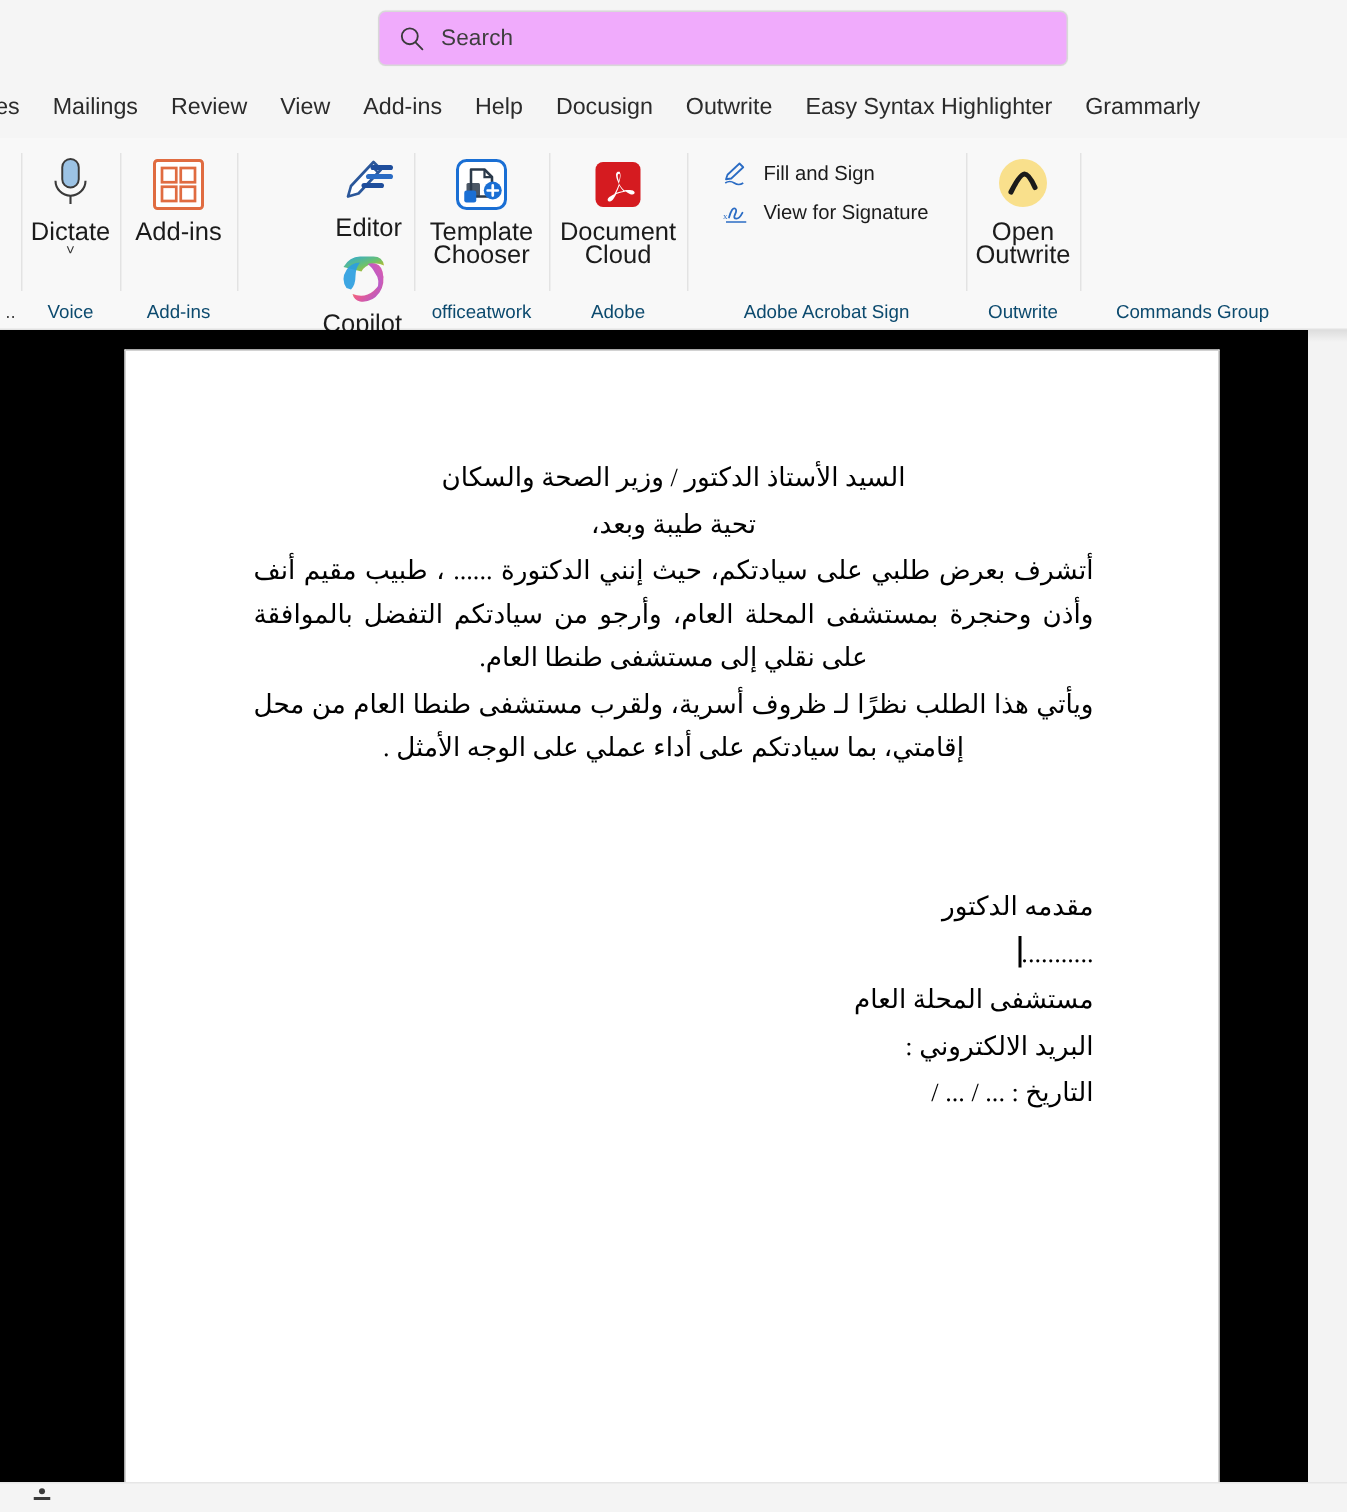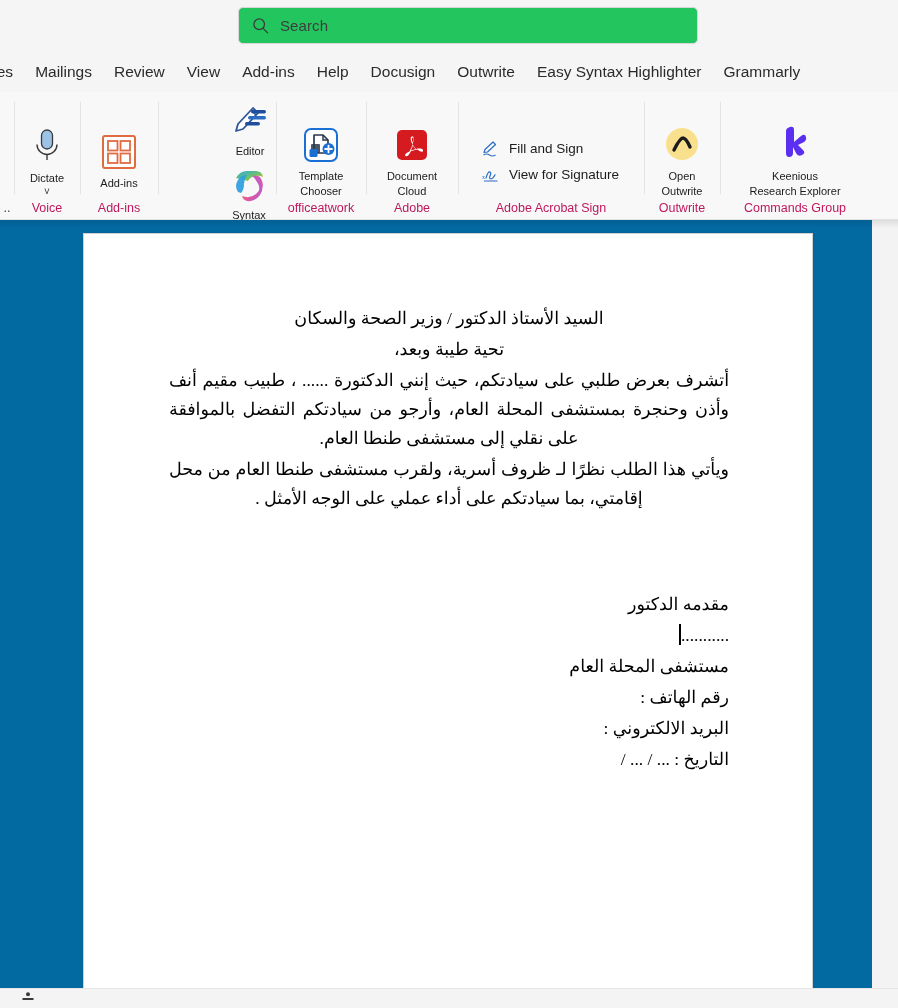--- a/index.html
+++ b/index.html
@@ -15,23 +15,23 @@
     width: 898px; height: 1008px;
     background: #f3f3f3;
   }
 
   
   .searchrow {
     position: absolute; left: 0; top: 0; width: 898px; height: 52px;
     background: #f5f5f5;
   }
   .searchbox {
-    position: absolute; left: 238px; top: 7px;
+    position: absolute; left: 252px; top: 7px;
     width: 460px; height: 37px;
-    background: #22c55e;
+    background: #f0abfc;
     border: 1px solid #d8d8d8;
     border-radius: 5px;
     display: flex; align-items: center;
     padding-left: 12px;
     box-shadow: 0 0 0 0.5px rgba(0,0,0,0.02);
   }
   .searchbox .sicon { width: 20px; height: 20px; flex: 0 0 20px; margin-right: 9px; }
   .searchbox .stext {
     font-size: 15px; color: #3d3d3d; letter-spacing: .1px;
   }
@@ -52,59 +52,59 @@
   
   .ribbon {
     position: absolute; left: 0; top: 92px; width: 898px; height: 128px;
     background: #f8f8f8;
     border-bottom: 1px solid #e2e2e2;
     display: flex; align-items: stretch;
   }
   .rgroup {
     position: relative;
     display: flex; flex-direction: column;
-    align-items: center; justify-content: center;
+    align-items: center; justify-content: flex-start;
     padding: 6px 0 0 0;
     height: 128px;
   }
   .rgroup + .rgroup::before {
     content: ""; position: absolute; left: 0; top: 10px;
     width: 1px; height: 92px; background: #e3e3e3;
   }
   .rgroup .glabel {
     position: absolute; bottom: 5px; left: 0; right: 0;
-    text-align: center; font-size: 12.5px; color: #be185d; white-space: nowrap;
+    text-align: center; font-size: 12.5px; color: #0c4a6e; white-space: nowrap;
   }
   .bigbtn {
     display: flex; flex-direction: column; align-items: center;
     justify-content: flex-start;
     padding: 4px 8px 0 8px; border-radius: 4px; cursor: default;
   }
   .bigbtn .ic { height: 42px; display: flex; align-items: center; justify-content: center; }
   .bigbtn .lb {
-    font-size: 11px; color: #1b1b1b; text-align: center;
+    font-size: 17px; color: #1b1b1b; text-align: center;
     line-height: 15px; margin-top: 3px; white-space: pre-line;
   }
   .chev { font-size: 10px; color: #333; line-height: 10px; margin-top: 1px; }
 
   .smallcol { display: flex; flex-direction: column; justify-content: flex-start; padding-top: 4px; }
   .smallbtn {
     display: flex; align-items: center; gap: 8px;
     padding: 2px 10px 2px 8px; height: 26px; border-radius: 3px; cursor: default;
   }
   .smallbtn .ic { width: 20px; height: 20px; display: flex; align-items: center; justify-content: center; flex: 0 0 20px; }
   .smallbtn .lb { font-size: 13.5px; color: #1b1b1b; white-space: nowrap; }
 
   .trunc-left { width: 14px; position: relative; }
   .trunc-left .glabel { font-size: 12.5px; color: #444; }
 
   
   .canvas {
     position: absolute; left: 0; top: 220px; width: 872px; height: 768px;
-    background: #0369a1;
+    background: #000000;
   }
   .canvas-shadow {
     position: absolute; left: 0; top: 0; width: 898px; height: 8px;
     background: linear-gradient(to bottom, rgba(0,0,0,0.09), rgba(0,0,0,0));
   }
   .page {
     position: absolute; left: 83px; top: 13px;
     width: 730px; height: 755px;
     background: #ffffff;
     border: 1px solid #d2d2d2;
@@ -241,21 +241,21 @@
                 <stop offset="0%" stop-color="#9b5de5"></stop>
                   <stop offset="100%" stop-color="#e05ba8"></stop>
               </linearGradient>
             </defs>
             <path d="M6 13 q4-7 11-7 h9 q6 0 7 6 q-4-2-8-1 q-5 1-7 5 z" fill="url(#cpA)"></path>
             <path d="M8 27 q-4-6 0-12 q3-5 9-5 q-3 4-3 9 q0 6 -3 9 z" fill="#2d9ee0" opacity="0.92"></path>
             <path d="M12 31 q8 3 14-2 q6-5 6-13 q2 8 -2 14 q-5 7 -13 6 q-4 -1 -5 -5 z" fill="url(#cpB)"></path>
             <path d="M22 11 q8-2 10 5 q2 8 -4 13 q3-7 -1-12 q-2-4 -5-6 z" fill="url(#cpC)"></path>
           </svg>
         </span>
-        <span class="lb">Syntax</span>
+        <span class="lb">Copilot</span>
       </div>
     </div>
 
     <div class="rgroup" style="width:90px">
       <div class="bigbtn">
         <span class="ic">
           <svg width="38" height="38" viewBox="0 0 38 38">
             <rect x="3" y="3" width="32" height="32" rx="6" fill="#fff" stroke="#1a6fd4" stroke-width="2"></rect>
             <path d="M12 9 h9 l5 5 v13 h-14 z" fill="#fff" stroke="#2b3a4a" stroke-width="1.7" stroke-linejoin="round"></path>
             <path d="M21 9 v5 h5" fill="none" stroke="#2b3a4a" stroke-width="1.5"></path>
@@ -318,29 +318,20 @@
             <path d="M12 25 q6-12 9-12 q3 0 7 9" fill="none" stroke="#1b1b1b" stroke-width="3.4" stroke-linecap="round"></path>
           </svg>
         </span>
         <span class="lb">Open
 Outwrite</span>
       </div>
       <div class="glabel">Outwrite</div>
     </div>
 
     <div class="rgroup" style="width:150px">
-      <div class="bigbtn">
-        <span class="ic">
-          <svg width="38" height="40" viewBox="0 0 38 40">
-            <path d="M14 2 q4 -1 4 3 v12 l7 -6 q4 -3 5 1 q1 4 -4 6 l-4 2 l5 5 q3 3 -1 5 q-4 2 -6 -2 l-3 -6 v6 q0 4 -4 4 q-3 0 -3 -4 V6 q0 -3 4 -4 z" fill="#5b2ff0"></path>
-          </svg>
-        </span>
-        <span class="lb">Keenious
-Research Explorer</span>
-      </div>
       <div class="glabel">Commands Group</div>
     </div>
 
   </div>
 
   <div class="canvas">
     <div class="canvas-shadow"></div>
 
     <div class="page">
       <div class="docbody">
@@ -354,21 +345,20 @@
 
 
         <div class="gap"></div>
         <div class="gap-sm"></div>
 
         <p class="p right">مقدمه الدكتور</p>
 
         <p class="p right caretline"><span>...........</span><span class="caret"></span></p>
 
         <p class="p right">مستشفى المحلة العام</p>
-        <p class="p right">رقم الهاتف :</p>
         <p class="p right">البريد الالكتروني :</p>
         <p class="p right">التاريخ : ... / ... /</p>
 
       </div>
     </div>
   </div>
 
   <div class="statusbar">
     <div class="gearish">
       <svg width="16" height="16" viewBox="0 0 16 16">

